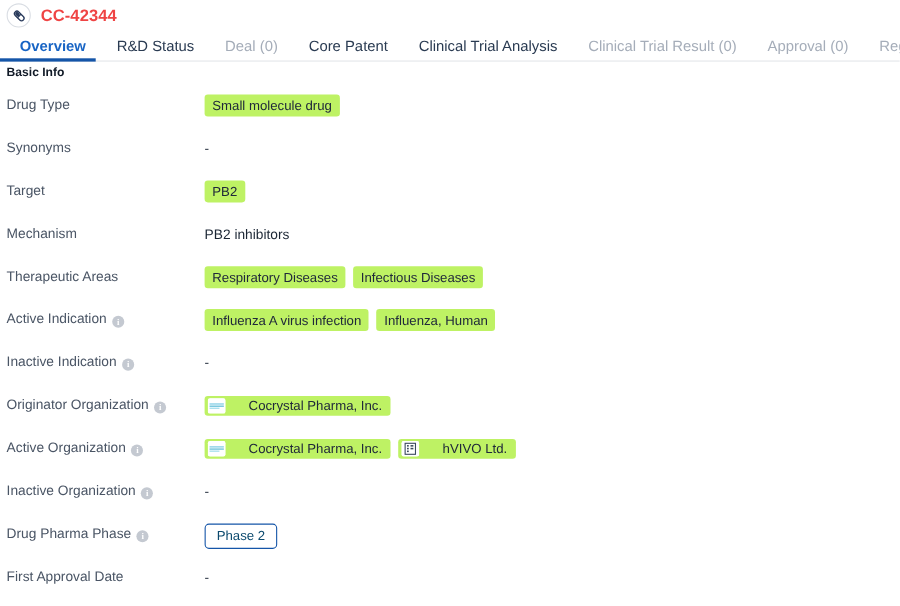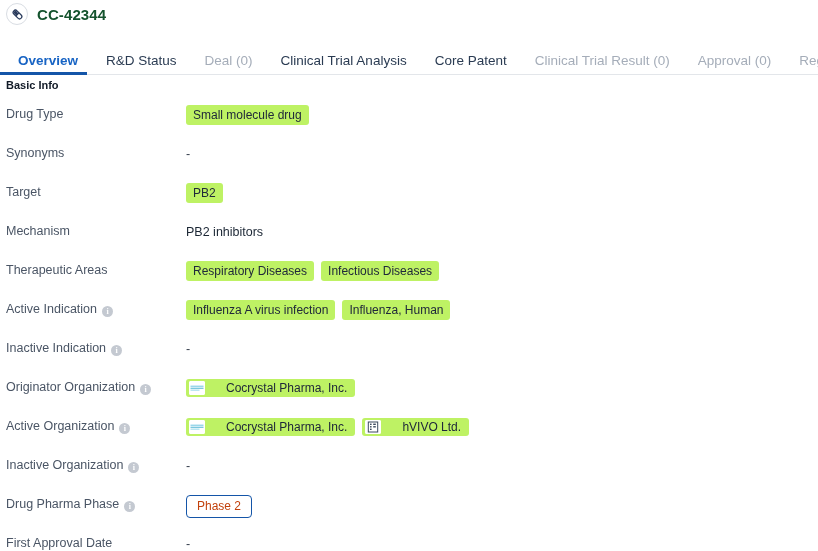--- a/index.html
+++ b/index.html
@@ -30,35 +30,34 @@
     background: #ffffff;
     display: flex;
     align-items: center;
     justify-content: center;
     flex: 0 0 auto;
   }
   .drug-avatar svg { display: block; }
   .drug-title {
     font-size: 15px;
     font-weight: bold;
-    color: #14532d;
+    color: #ef4444;
     letter-spacing: 0.1px;
     line-height: 1;
   }
 
   
   .tab-bar {
     position: relative;
     display: flex;
     align-items: flex-end;
     height: 28px;
     padding-left: 4px;
     gap: 0;
     border-bottom: 1px solid #e3e6ea;
-    margin-top: 19px;
   }
   .tab {
     font-size: 13.5px;
     color: #2a3b52;
     font-weight: normal;
     padding: 0 14px 7px 14px;
     white-space: nowrap;
     cursor: pointer;
     line-height: 1;
     position: relative;
@@ -175,21 +174,21 @@
     overflow: hidden;
   }
   .org-logo svg { display: block; }
 
   .phase-badge {
     display: inline-flex;
     align-items: center;
     justify-content: center;
     border: 1px solid #1455a8;
     border-radius: 4px;
-    color: #c2410c;
+    color: #0c4a6e;
     background: #ffffff;
     font-size: 12px;
     padding: 4px 10px;
     line-height: 13px;
     cursor: pointer;
   }
 </style>
 </head>
 <body>
 
@@ -203,22 +202,22 @@
       </g>
     </svg>
   </div>
   <div class="drug-title">CC-42344</div>
 </div>
 
 <div class="tab-bar">
   <div class="tab active">Overview</div>
   <div class="tab">R&amp;D Status</div>
   <div class="tab muted">Deal (0)</div>
+  <div class="tab">Core Patent</div>
   <div class="tab">Clinical Trial Analysis</div>
-  <div class="tab">Core Patent</div>
   <div class="tab muted">Clinical Trial Result (0)</div>
   <div class="tab muted">Approval (0)</div>
   <div class="tab muted">Regulation (0)</div>
 </div>
 
 <div class="section-title">Basic Info</div>
 
 <div class="info-table">
 
   <div class="info-row">

